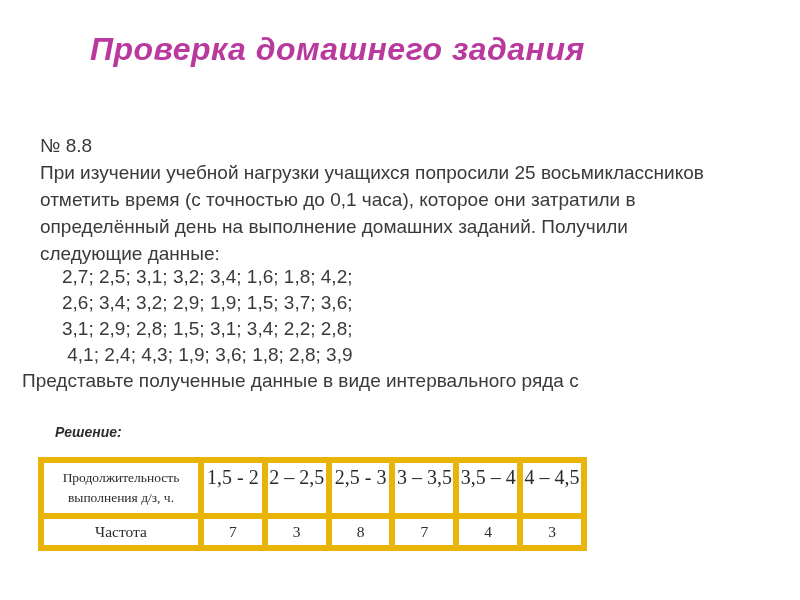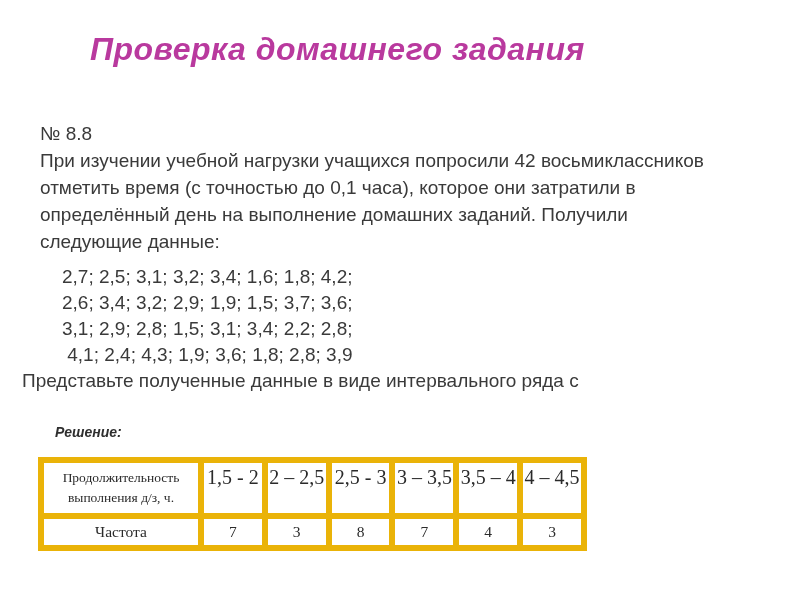--- a/index.html
+++ b/index.html
@@ -24,21 +24,21 @@
     font-size: 32px;
     font-weight: bold;
     font-style: italic;
     letter-spacing: 0.5px;
     color: #b9399e;
     white-space: nowrap;
   }
   .problem-block {
     position: absolute;
     left: 40px;
-    top: 120px;
+    top: 132px;
     width: 730px;
     font-size: 19px;
     line-height: 27px;
   }
   .data-block {
     position: absolute;
     left: 62px;
     top: 264px;
     font-size: 19px;
     line-height: 26px;
@@ -100,21 +100,21 @@
 </style>
 </head>
 <body>
 
 <div id="slide">
 
   <div class="title">Проверка домашнего задания</div>
 
   <div class="problem-block">
     <div class="line">№ 8.8</div>
-    <div class="line">При изучении учебной нагрузки учащихся попросили 42 восьмиклассников</div>
+    <div class="line">При изучении учебной нагрузки учащихся попросили 25 восьмиклассников</div>
     <div class="line">отметить время (с точностью до 0,1 часа), которое они затратили в</div>
     <div class="line">определённый день на выполнение домашних заданий. Получили</div>
     <div class="line">следующие данные:</div>
   </div>
 
   <div class="data-block">
     <div class="line">2,7; 2,5; 3,1; 3,2; 3,4; 1,6; 1,8; 4,2;</div>
     <div class="line">2,6; 3,4; 3,2; 2,9; 1,9; 1,5; 3,7; 3,6;</div>
     <div class="line">3,1; 2,9; 2,8; 1,5; 3,1; 3,4; 2,2; 2,8;</div>
     <div class="line"> 4,1; 2,4; 4,3; 1,9; 3,6; 1,8; 2,8; 3,9</div>

